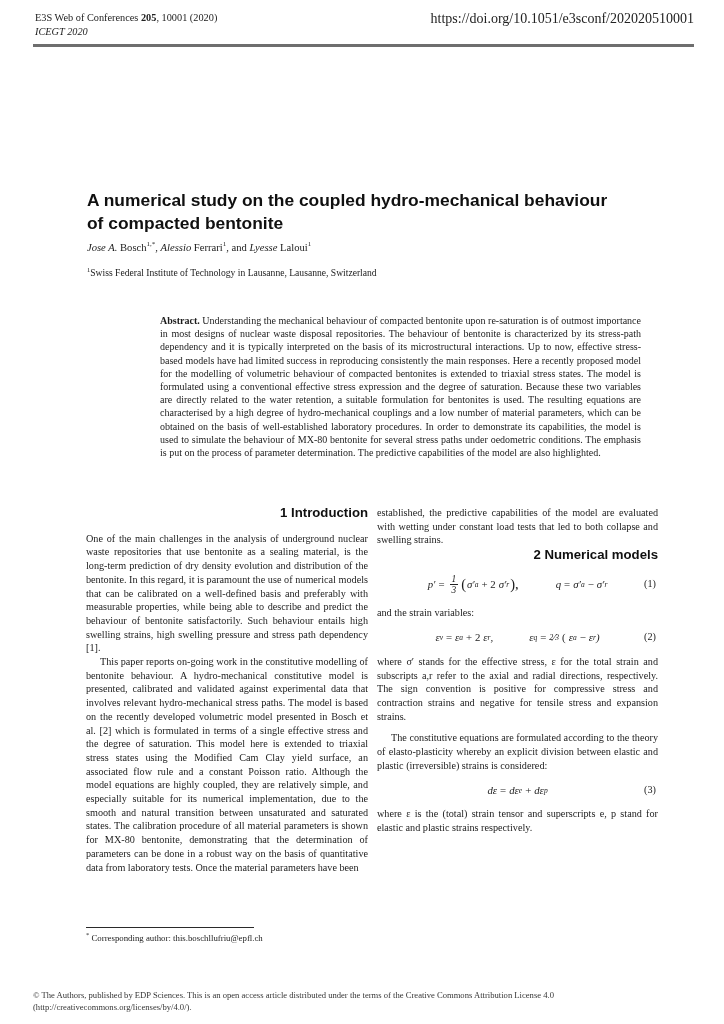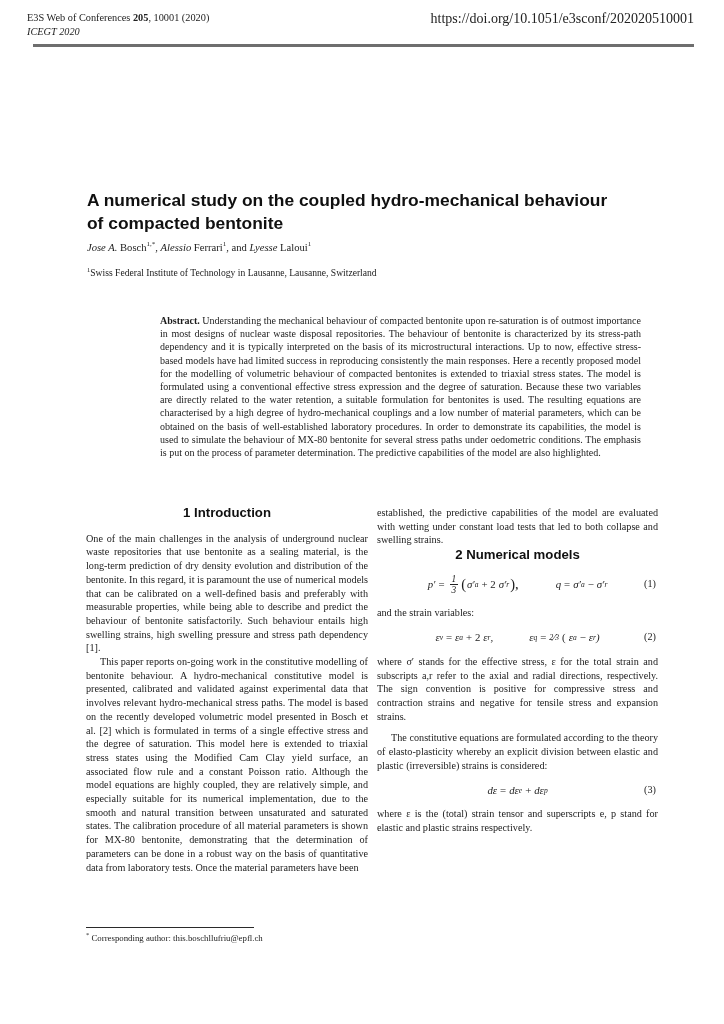--- a/index.html
+++ b/index.html
@@ -1,20 +1,20 @@
 <!DOCTYPE html>
 <html><head>
 <meta charset="utf-8">
 <style>
   html,body{margin:0;padding:0;background:#ffffff;}
   .page{position:relative;width:724px;height:1024px;background:#ffffff;
         font-family:"Liberation Serif",serif;color:#1b1b1b;overflow:hidden;}
 
   
-  .hdr-left{position:absolute;left:27px;top:11px;font-size:10.3px;line-height:1.4;color:#222;}
+  .hdr-left{position:absolute;left:35px;top:11px;font-size:10.3px;line-height:1.4;color:#222;}
   .hdr-conf{font-style:italic;}
   .hdr-doi{position:absolute;right:30px;top:11px;font-size:14px;color:#222;text-decoration:none;}
   .hdr-rule{position:absolute;left:33px;right:30px;top:44px;height:2.6px;background:#6e6e6e;}
 
   
   .title{position:absolute;left:87px;top:177px;font-family:"Liberation Sans",sans-serif;
          font-weight:bold;font-size:17.4px;line-height:1.34;color:#101010;}
   .title span{display:block;white-space:nowrap;}
   .authors{position:absolute;left:87px;top:240px;font-size:10.6px;color:#1b1b1b;text-align:right;}
   .authors .given{font-style:italic;}
@@ -25,21 +25,21 @@
   
   .abstract{position:absolute;left:160px;top:314px;width:481px;font-size:10px;
             line-height:13.2px;text-align:justify;}
   .abstract .abs-label{font-weight:bold;}
 
   
   .col{position:absolute;top:506px;font-size:10.2px;line-height:13.7px;text-align:justify;}
   .col-left{left:86px;width:282px;}
   .col-right{left:377px;width:281px;}
   .sec-h{font-family:"Liberation Sans",sans-serif;font-size:13.2px;font-weight:bold;
-         color:#101010;margin:0 0 12px 0;text-align:center;}
+         color:#101010;margin:0 0 12px 0;text-align:right;}
   .col-right .sec-h{margin-top:1px;}
   .col p{margin:0;}
   .indent{text-indent:14px;}
   .mt{margin-top:8px !important;}
 
   
   .eq-row{position:relative;display:flex;align-items:center;justify-content:center;
           margin:11px 0;font-style:italic;font-size:10.8px;line-height:1.2;text-align:left;}
   .eq-row .eq-num{position:absolute;right:2px;font-style:normal;font-size:10.2px;}
   .eq-row sub{font-size:7.5px;font-style:italic;}
@@ -169,14 +169,18 @@
     </div>
 
     <p>where ε is the (total) strain tensor and superscripts e, p stand for elastic and plastic strains respectively.</p>
   </div>
 
   <div class="footnote">
     <div class="fn-rule"></div>
     <div><sup>*</sup><span> Corresponding author: </span><a class="fn-email" href="#">this.boschllufriu@epfl.ch</a></div>
   </div>
 
+  <div class="footer">
+    <div>© The Authors, published by EDP Sciences. This is an open access article distributed under the terms of the Creative Commons Attribution License 4.0</div>
+    <div>(http://creativecommons.org/licenses/by/4.0/).</div>
+  </div>
 
 </div>
 
 </body></html>

